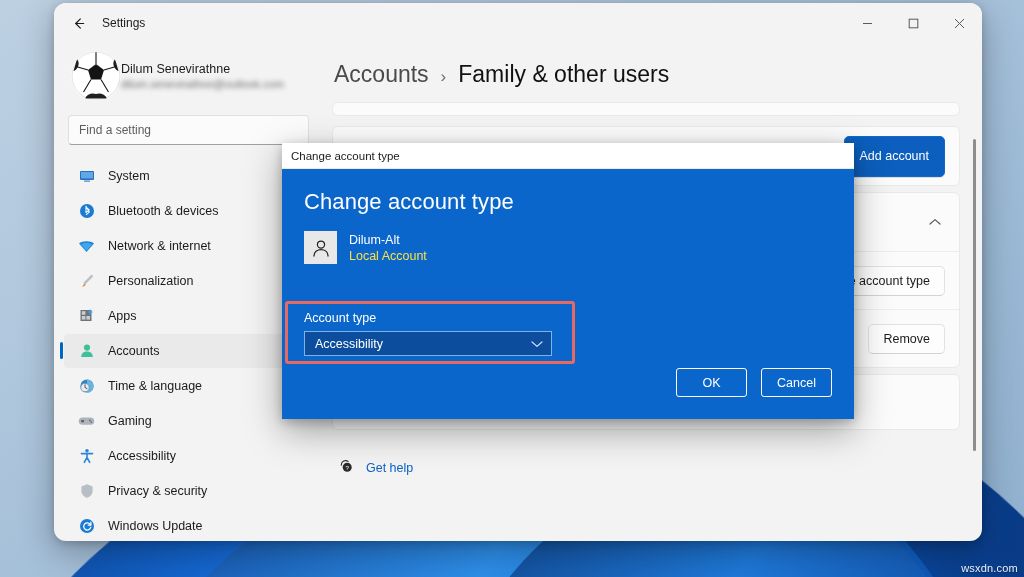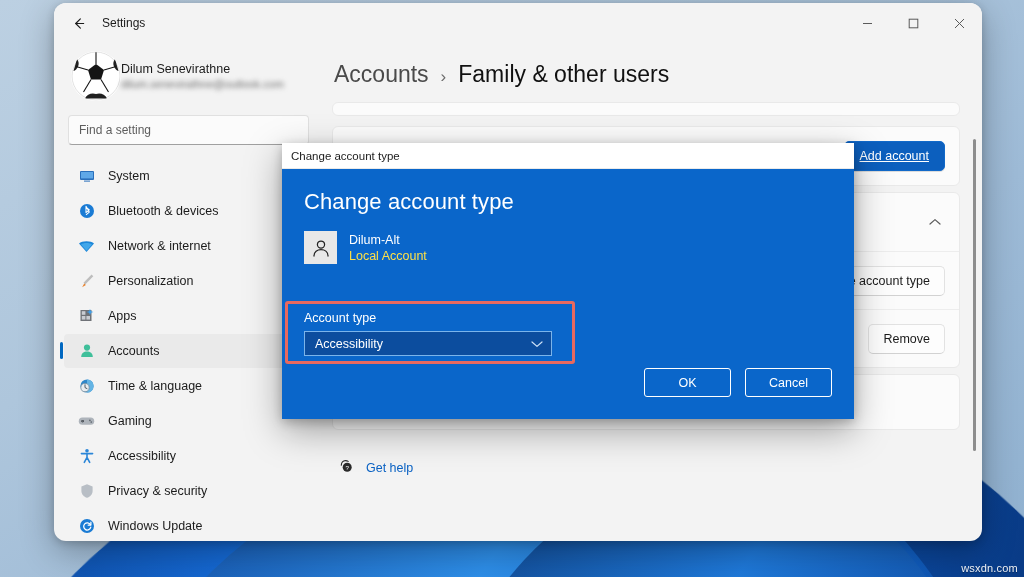--- a/index.html
+++ b/index.html
@@ -152,25 +152,24 @@
   .row {
     display: flex; align-items: center; justify-content: space-between;
     padding: 0 14px;
     min-height: 58px;
   }
   .row-sub { border-top: 1px solid #ededed; }
   .btn-accent {
     background: #0c5fbe; color: #fff;
     border: 1px solid #1169c9;
     border-radius: 5px;
-    height: 30px; padding: 0 15px;
+    height: 41px; padding: 0 15px;
     font-size: 12.5px;
     display: inline-flex; align-items: center; justify-content: center;
     box-shadow: 0 1px 0 rgba(0,0,0,.12);
-    text-decoration: underline;
   }
   .btn-plain {
     background: #fdfdfd; color: #1b1b1b;
     border: 1px solid #e2e2e2;
     border-bottom-color: #d2d2d2;
     border-radius: 5px;
     height: 30px; padding: 0 14px;
     font-size: 12.5px;
     display: inline-flex; align-items: center; justify-content: center;
   }
@@ -237,21 +236,21 @@
     padding: 0 8px 0 10px;
     font-size: 12.5px; color: #ffffff;
   }
   .combo-chev { color: #cfe2f7; font-size: 11px; }
 
   .dlg-actions {
     position: absolute; right: 22px; bottom: 22px;
     display: flex; gap: 14px;
   }
   .dlg-btn {
-    width: 87px; height: 29px;
+    width: 71px; height: 29px;
     background: #0a66ca;
     border: 1px solid #ffffff;
     border-radius: 3px;
     color: #ffffff; font-size: 12.5px;
     display: flex; align-items: center; justify-content: center;
   }
 </style>
 </head>
 <body>
 

